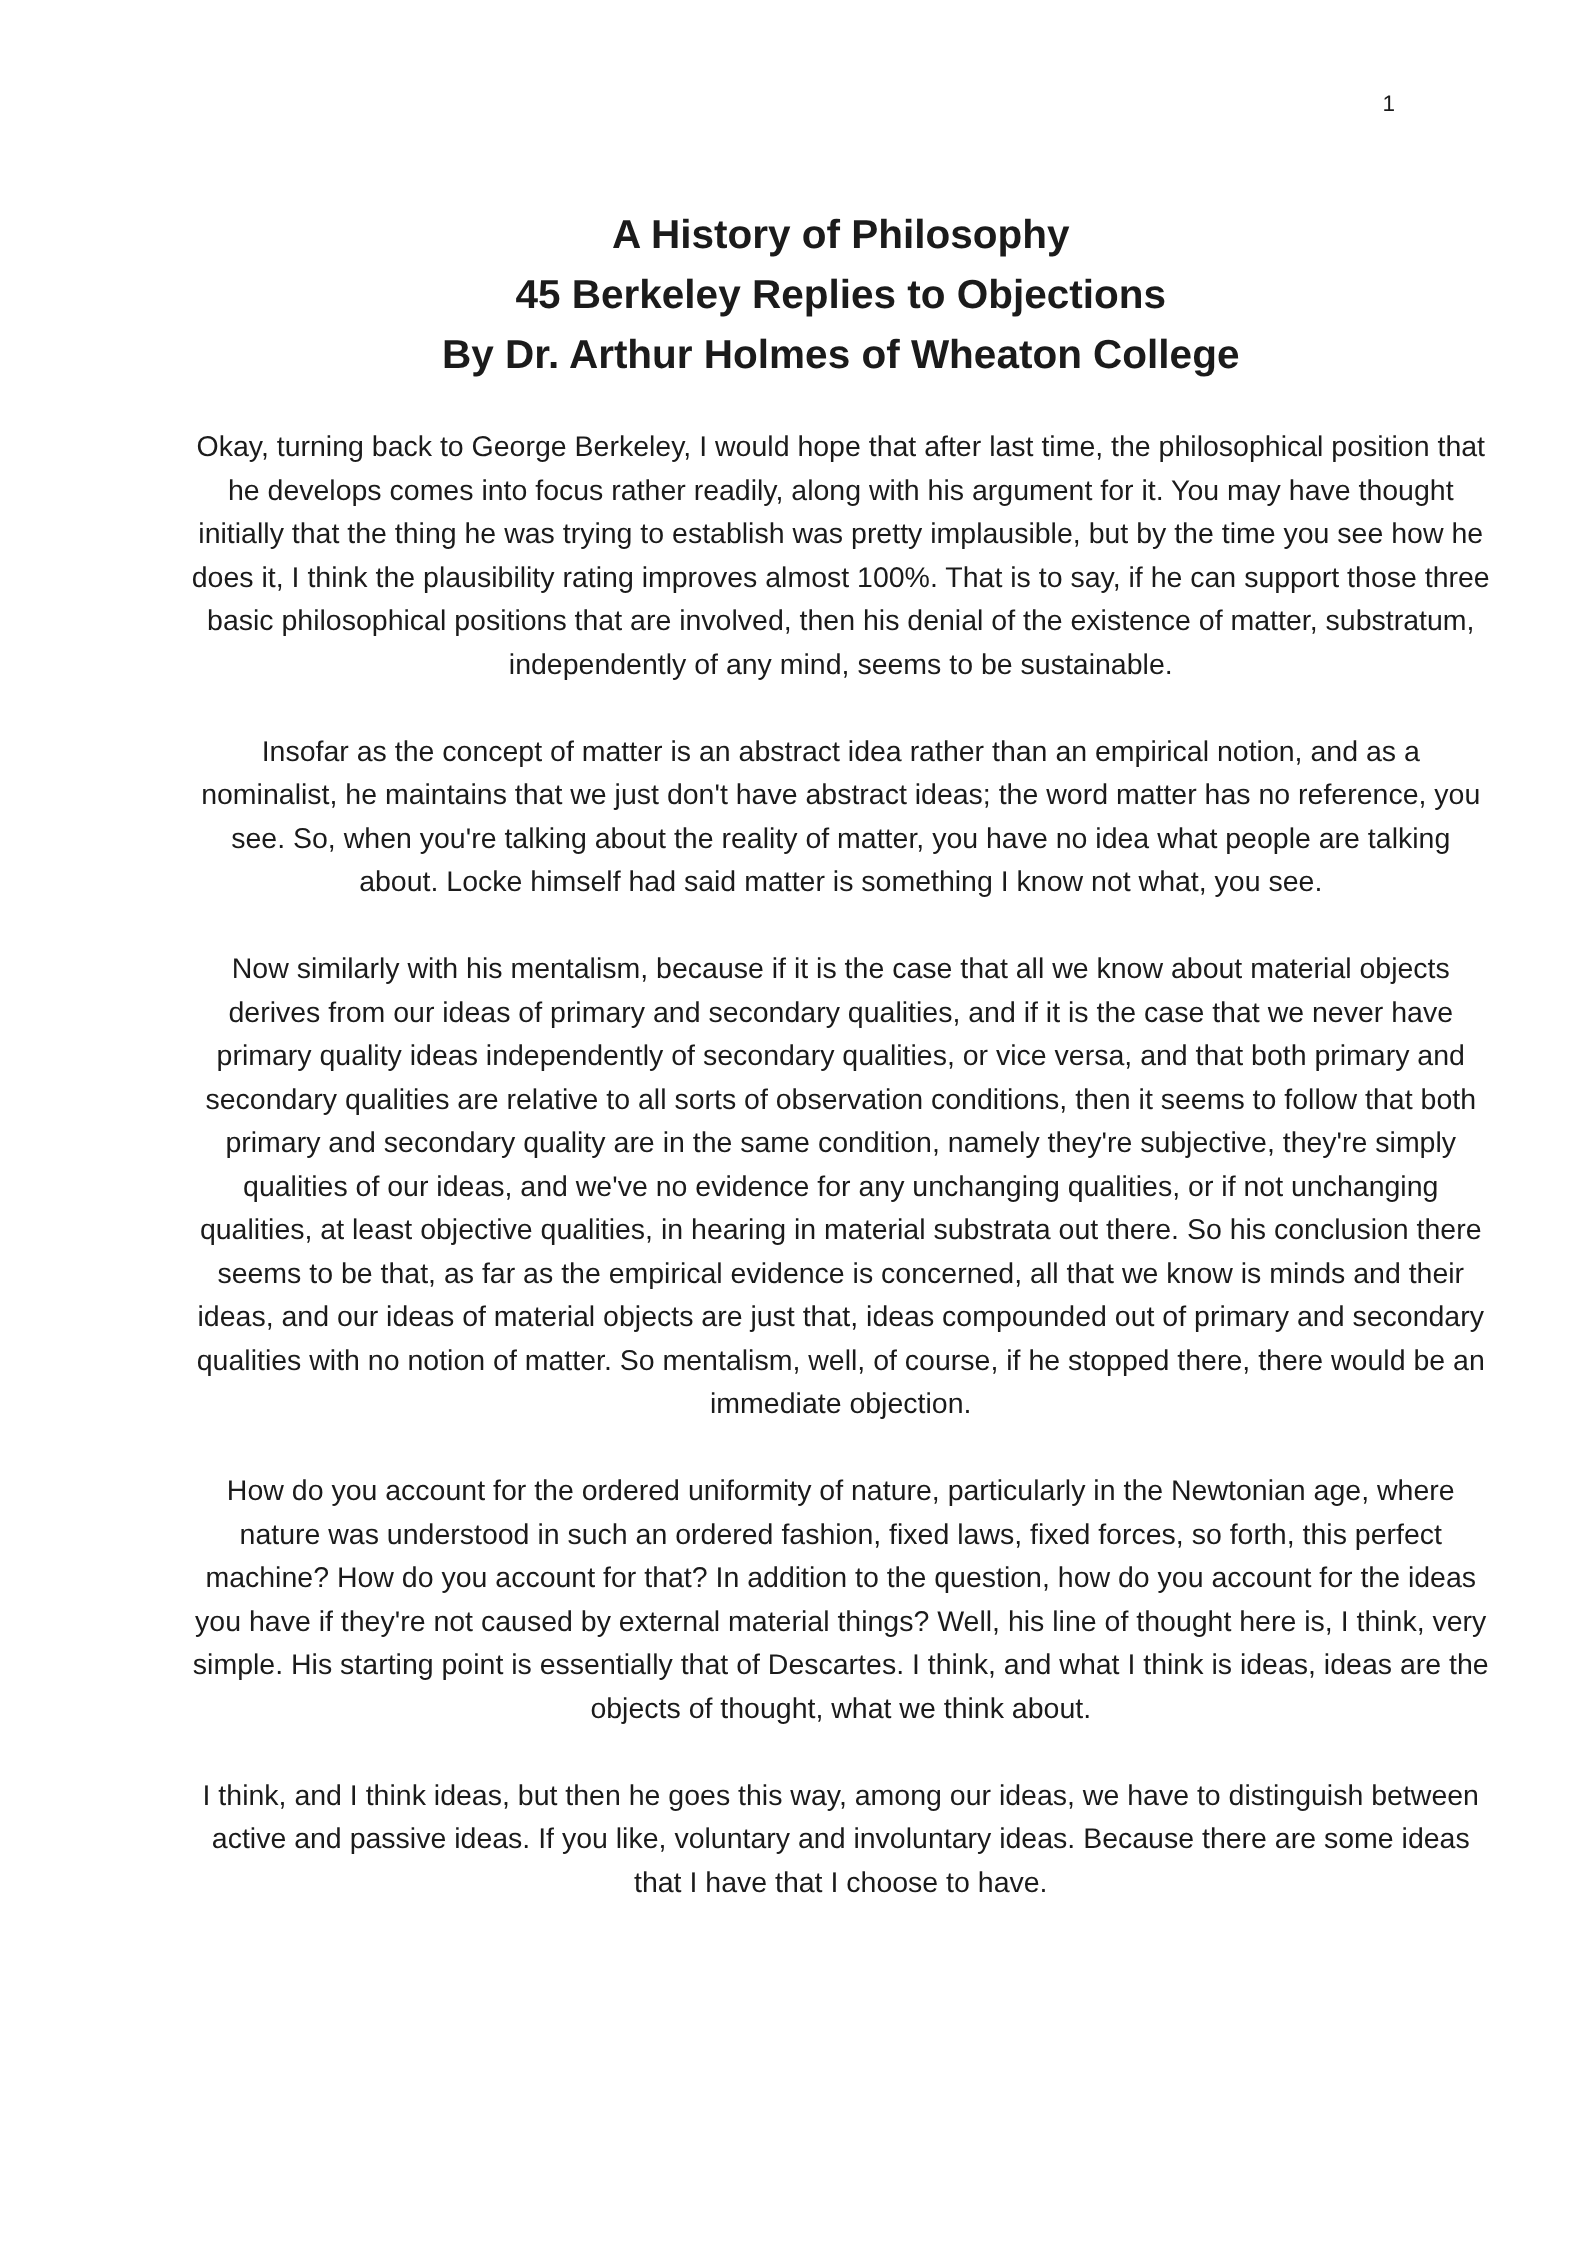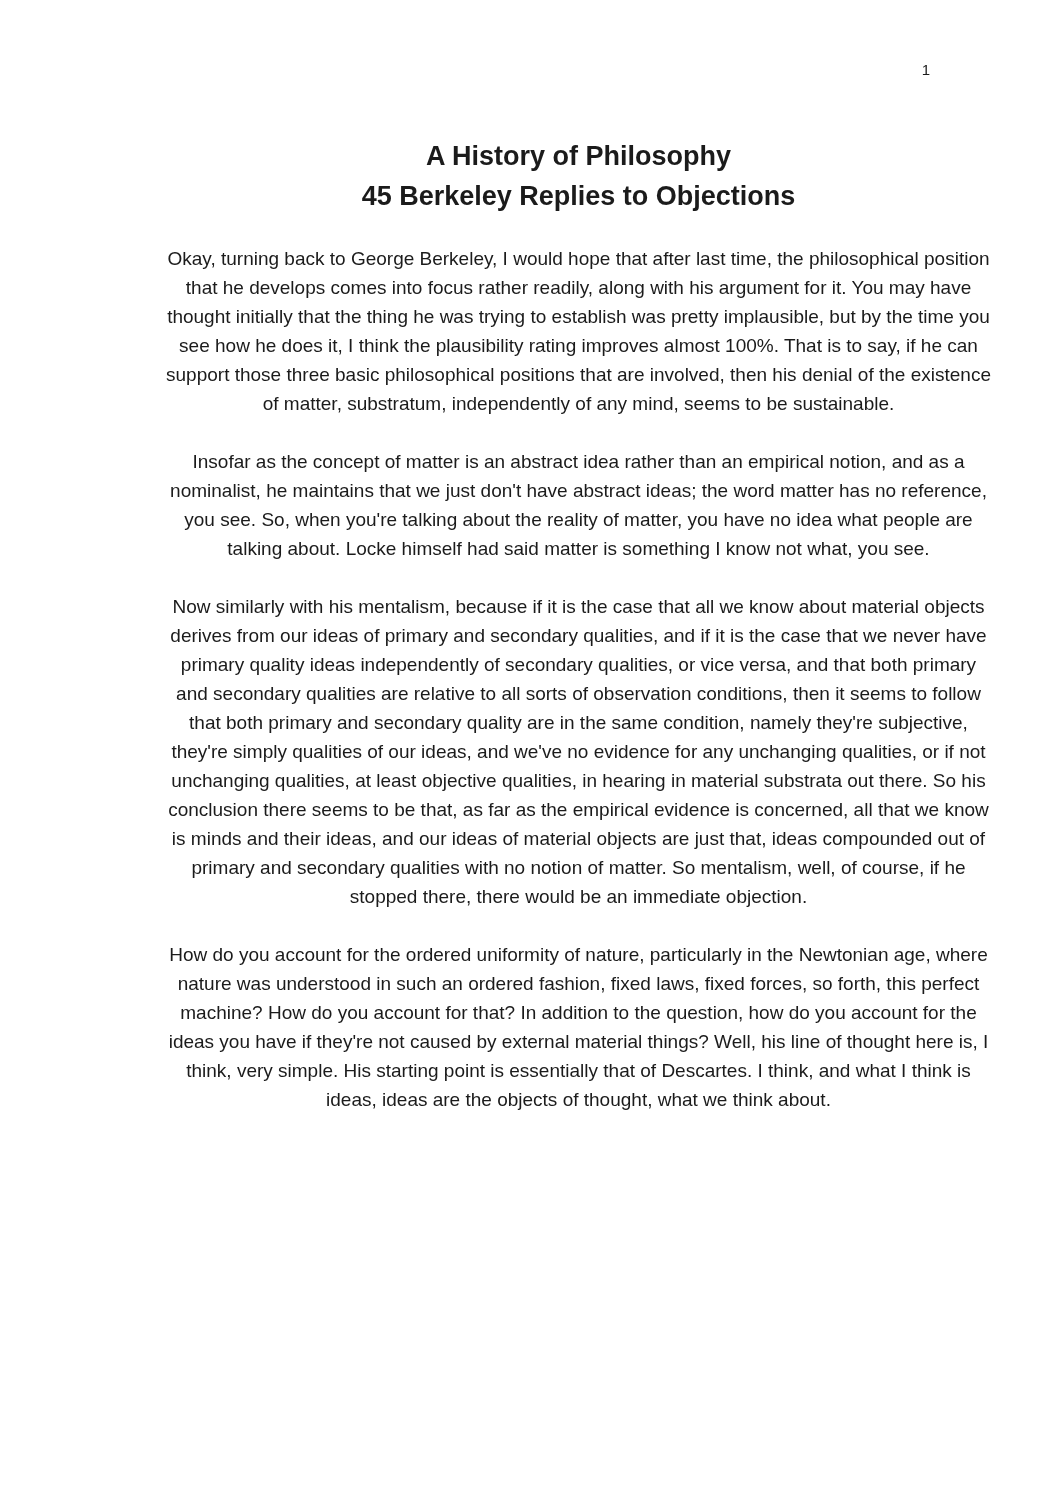--- a/index.html
+++ b/index.html
@@ -20,21 +20,20 @@
   .page-number {
     position: absolute;
     top: 62px;
     right: 128px;
     font-size: 15px;
     line-height: 1;
     color: #1b1b1b;
   }
   .content {
     padding: 136px 64px 0 127px;
-    margin-left: 36px;
   }
   .title-block {
     text-align: center;
     font-weight: bold;
     font-size: 27px;
     line-height: 40px;
     margin: 0 0 28px 0;
   }
   .title-line {
     display: block;
@@ -51,24 +50,26 @@
 
 <div class="page">
 
   <div class="page-number">1</div>
 
   <div class="content">
 
     <h1 class="title-block">
       <span class="title-line">A History of Philosophy</span>
       <span class="title-line">45 Berkeley Replies to Objections</span>
+      <span class="title-line">By Dr. Arthur Holmes of Wheaton College</span>
     </h1>
 
     <div class="body-text">
       <p>Okay, turning back to George Berkeley, I would hope that after last time, the philosophical position that he develops comes into focus rather readily, along with his argument for it. You may have thought initially that the thing he was trying to establish was pretty implausible, but by the time you see how he does it, I think the plausibility rating improves almost 100%. That is to say, if he can support those three basic philosophical positions that are involved, then his denial of the existence of matter, substratum, independently of any mind, seems to be sustainable.</p>
       <p>Insofar as the concept of matter is an abstract idea rather than an empirical notion, and as a nominalist, he maintains that we just don't have abstract ideas; the word matter has no reference, you see. So, when you're talking about the reality of matter, you have no idea what people are talking about. Locke himself had said matter is something I know not what, you see.</p>
       <p>Now similarly with his mentalism, because if it is the case that all we know about material objects derives from our ideas of primary and secondary qualities, and if it is the case that we never have primary quality ideas independently of secondary qualities, or vice versa, and that both primary and secondary qualities are relative to all sorts of observation conditions, then it seems to follow that both primary and secondary quality are in the same condition, namely they're subjective, they're simply qualities of our ideas, and we've no evidence for any unchanging qualities, or if not unchanging qualities, at least objective qualities, in hearing in material substrata out there. So his conclusion there seems to be that, as far as the empirical evidence is concerned, all that we know is minds and their ideas, and our ideas of material objects are just that, ideas compounded out of primary and secondary qualities with no notion of matter. So mentalism, well, of course, if he stopped there, there would be an immediate objection.</p>
       <p>How do you account for the ordered uniformity of nature, particularly in the Newtonian age, where nature was understood in such an ordered fashion, fixed laws, fixed forces, so forth, this perfect machine? How do you account for that? In addition to the question, how do you account for the ideas you have if they're not caused by external material things? Well, his line of thought here is, I think, very simple. His starting point is essentially that of Descartes. I think, and what I think is ideas, ideas are the objects of thought, what we think about.</p>
+      <p>I think, and I think ideas, but then he goes this way, among our ideas, we have to distinguish between active and passive ideas. If you like, voluntary and involuntary ideas. Because there are some ideas that I have that I choose to have.</p>
     </div>
 
   </div>
 
 </div>
 
 </body></html>

